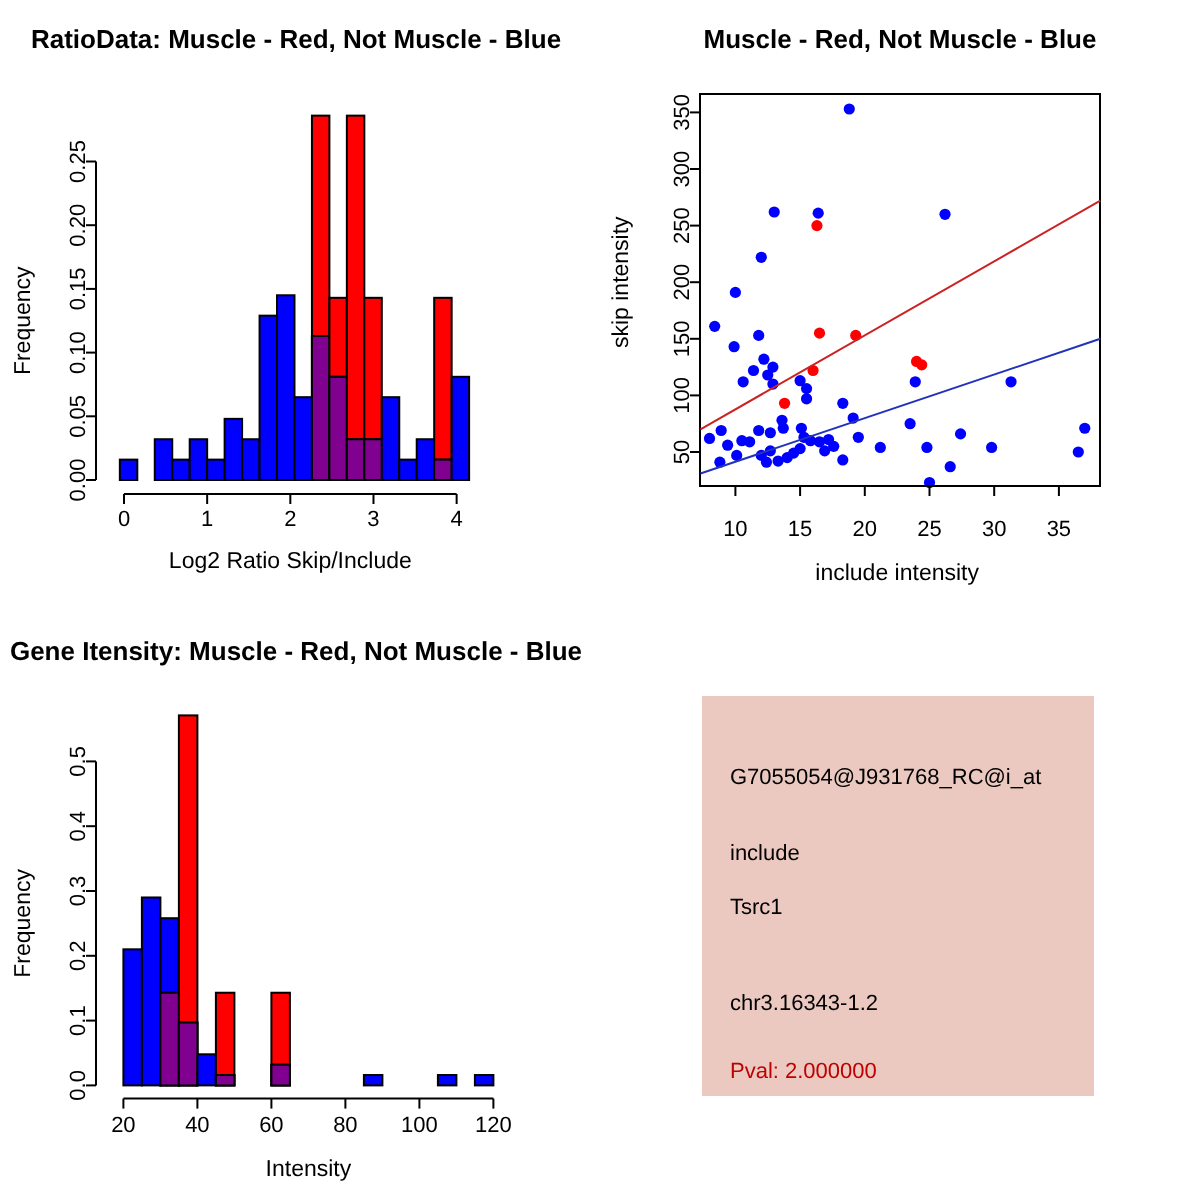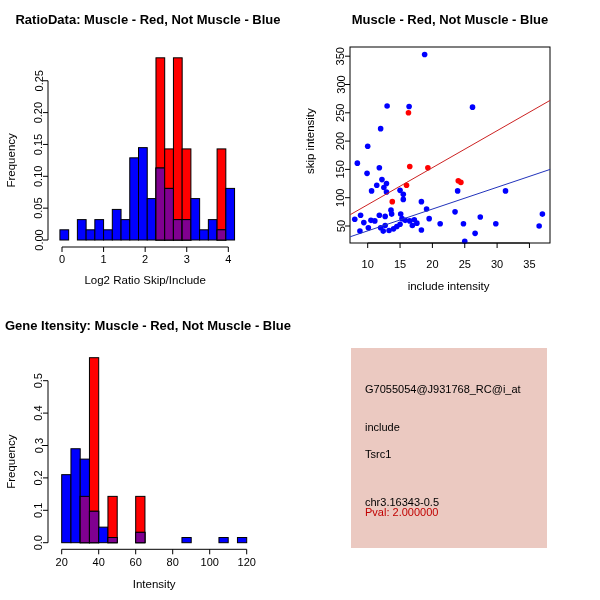--- a/index.html
+++ b/index.html
@@ -227,17 +227,17 @@
         <text x="148" y="30" text-anchor="middle" font-size="13" font-weight="bold">Gene Itensity: Muscle - Red, Not Muscle - Blue</text>
         <text x="154.2" y="288" text-anchor="middle" font-size="11.5">Intensity</text>
         <text x="15" y="161.7" text-anchor="middle" font-size="11.5" transform="rotate(-90 15 161.7)">Frequency</text>
       </svg>
   </div>
   <div class="panel" id="p-br">
     <div class="info-box" id="info-box" style="background: rgb(235, 201, 193);">
       <div class="info-line" style="top:35px;">G7055054@J931768_RC@i_at</div>
       <div class="info-line" style="top:73px;">include</div>
       <div class="info-line" style="top:100px;">Tsrc1</div>
-      <div class="info-line" style="top:148px;">chr3.16343-0.5</div>
-      <div class="info-line" id="pval-line" style="top: 158px; color: rgb(192, 0, 0);">Pval: 2.000000</div>
+      <div class="info-line" style="top:148px;">chr3.16343-1.2</div>
+      <div class="info-line" id="pval-line" style="top: 182px; color: rgb(192, 0, 0);">Pval: 2.000000</div>
     </div>
   </div>
 </div>
 
 </body></html>

